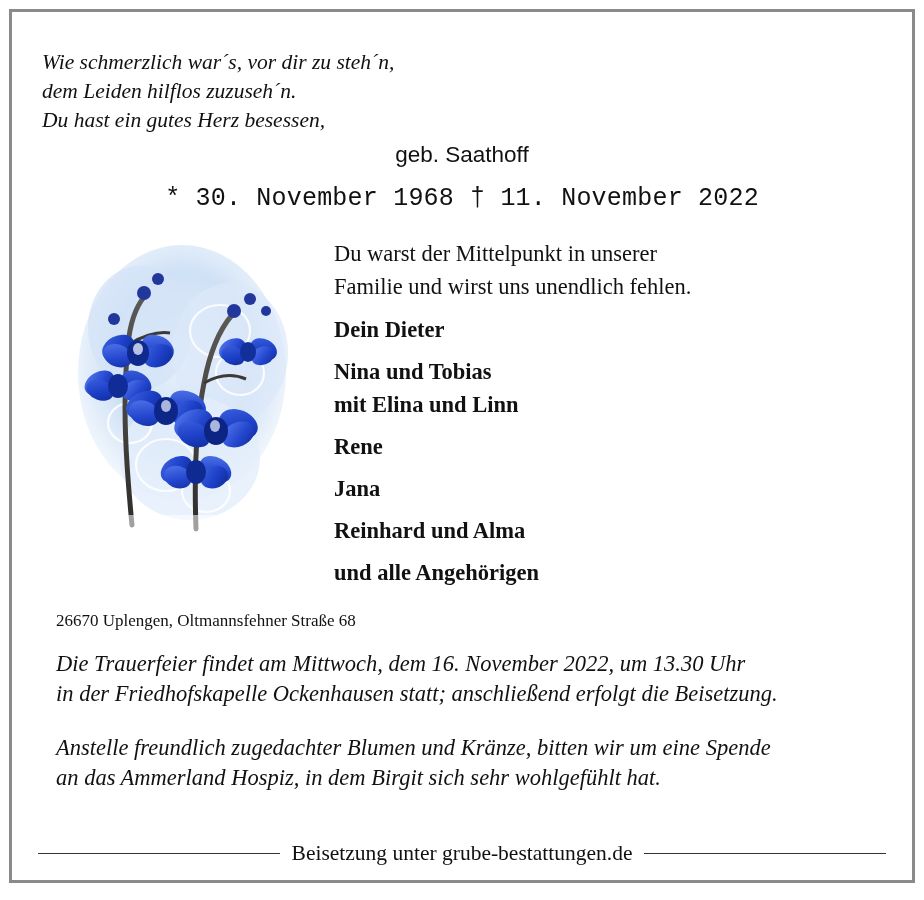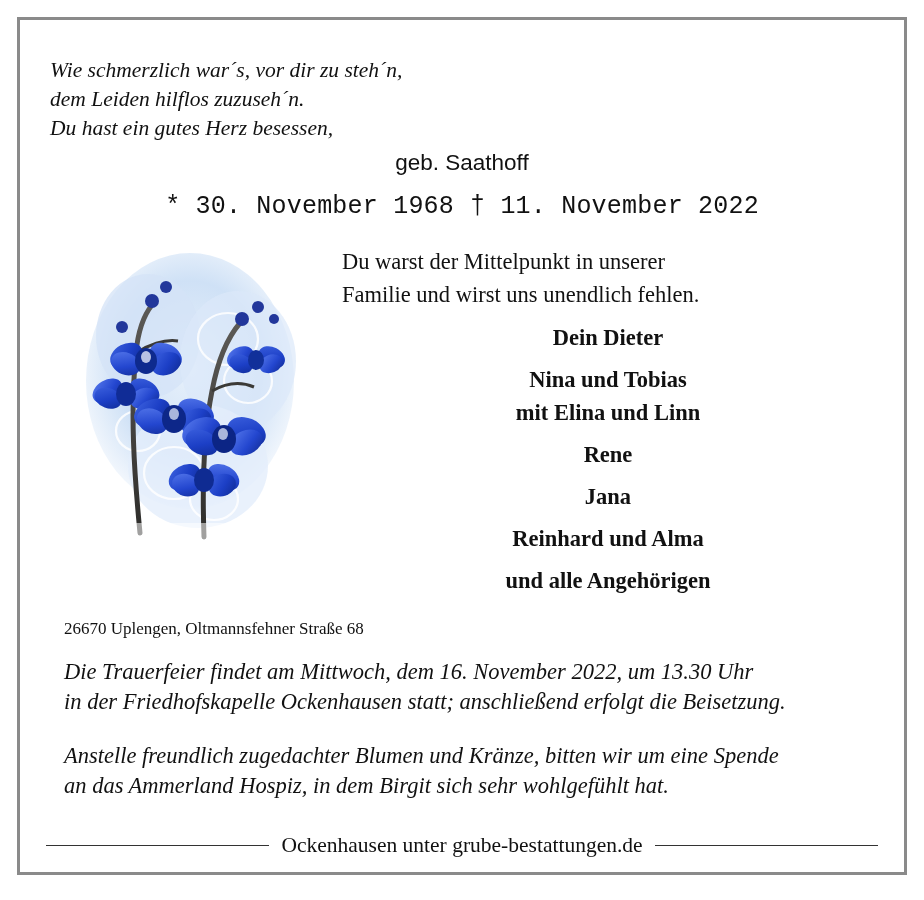--- a/index.html
+++ b/index.html
@@ -12,21 +12,21 @@
     height: 900px;
     font-family: "Liberation Serif", serif;
     color: #111111;
     overflow: hidden;
   }
   .page {
     position: relative;
     width: 924px;
     height: 892px;
     box-sizing: border-box;
-    padding: 17px;
+    padding: 9px;
     background: #ffffff;
   }
   .frame {
     position: relative;
     box-sizing: border-box;
     width: 100%;
     height: 100%;
     border: 3px solid #8a8a8a;
     background: #ffffff;
     padding: 22px 30px 14px 30px;
@@ -100,21 +100,20 @@
     font-family: "Liberation Serif", serif;
     font-size: 22.5px;
     line-height: 1.47;
   }
   .mourners .lead {
     font-weight: 400;
   }
   .mourners .nm {
     font-weight: bold;
     margin-top: 9px;
-    text-align: center;
   }
   .mourners .nm.tight {
     margin-top: 0px;
   }
 
   
   .address {
     font-size: 17px;
     margin-top: 22px;
     margin-left: 14px;
@@ -301,18 +300,18 @@
     </div>
 
     <div class="para second">
       <div>Anstelle freundlich zugedachter Blumen und Kränze, bitten wir um eine Spende</div>
       <div>an das Ammerland Hospiz, in dem Birgit sich sehr wohlgefühlt hat.</div>
 
     </div>
 
     <div class="footer">
       <div class="rule"></div>
-      <div class="label">Ockenhausen unter grube-bestattungen.de</div>
+      <div class="label">Beisetzung unter grube-bestattungen.de</div>
       <div class="rule"></div>
     </div>
 
   </div>
 </div>
 
 </body></html>

